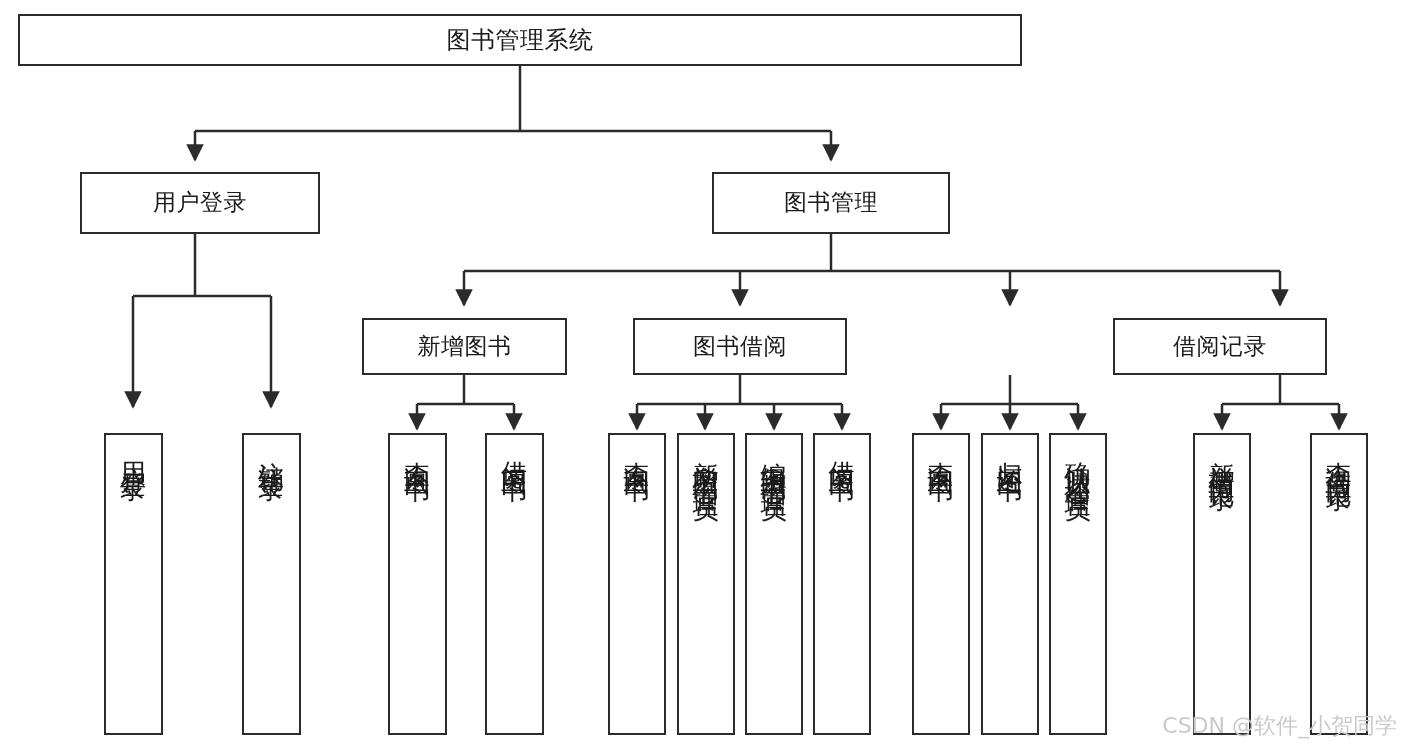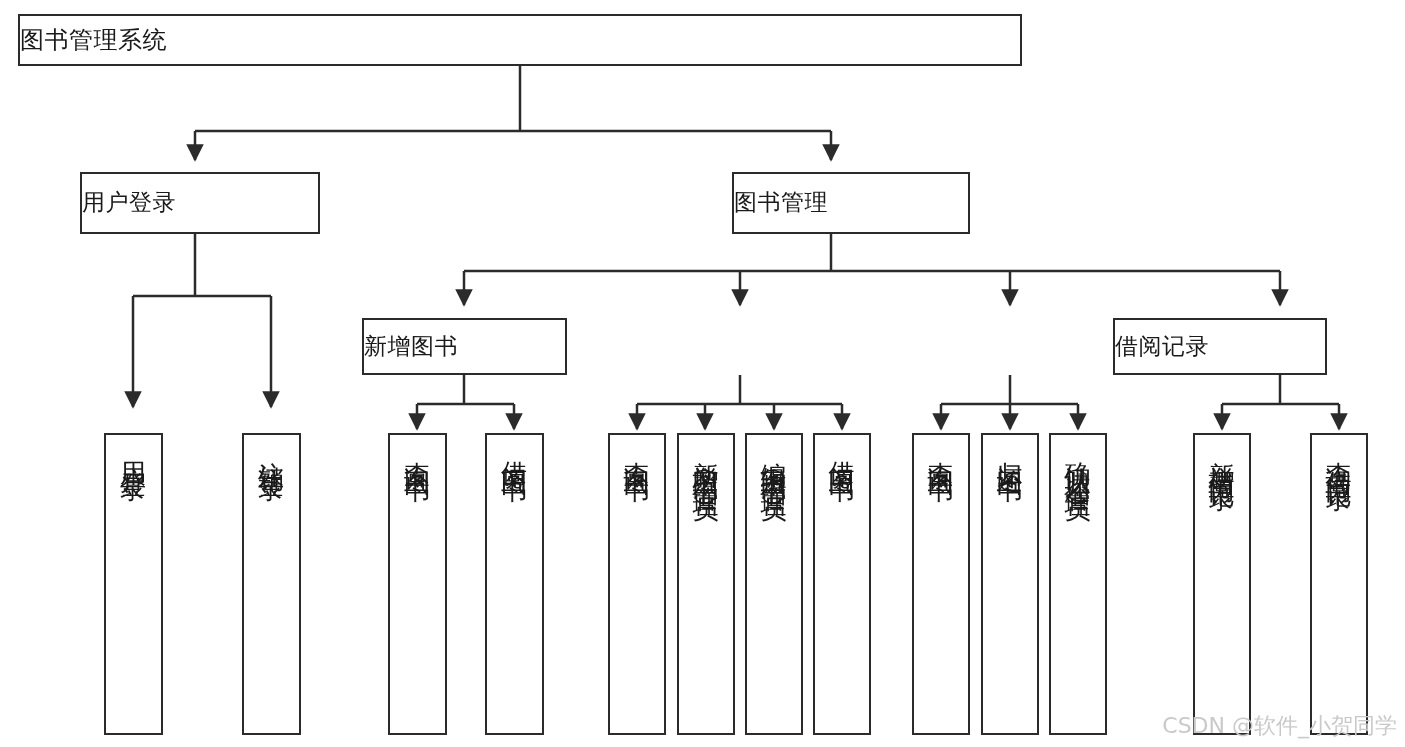--- a/index.html
+++ b/index.html
@@ -26,21 +26,21 @@
     height: 747px;
     pointer-events: none;
   }
   .node {
     position: absolute;
     box-sizing: border-box;
     background: #ffffff;
     border: 2.5px solid #2b2b2b;
     display: flex;
     align-items: center;
-    justify-content: flex-start;
+    justify-content: center;
     color: #1a1a1a;
     z-index: 2;
   }
   .node-label {
     display: block;
     text-align: center;
     line-height: 1.18;
     letter-spacing: 0.5px;
     color: #1a1a1a;
   }
@@ -136,28 +136,31 @@
   </svg>
 
   <div class="node horiz root" style="left:18px; top:14px; width:1004px; height:52px;">
     <span class="node-label">图书管理系统</span>
   </div>
 
   <div class="node horiz" style="left:80px; top:172px; width:240px; height:62px;">
     <span class="node-label">用户登录</span>
   </div>
 
-  <div class="node horiz" style="left:732px; top:172px; width:238px; height:62px;">
+  <div class="node horiz" style="left:712px; top:172px; width:238px; height:62px;">
     <span class="node-label">图书管理</span>
   </div>
 
   <div class="node horiz" style="left:362px; top:318px; width:205px; height:57px;">
     <span class="node-label">新增图书</span>
   </div>
 
+  <div class="node horiz" style="left:633px; top:318px; width:214px; height:57px;">
+    <span class="node-label">图书借阅</span>
+  </div>
 
 
   <div class="node horiz" style="left:1113px; top:318px; width:214px; height:57px;">
     <span class="node-label">借阅记录</span>
   </div>
 
   <div class="node vert" style="left:104px; top:433px; width:59px; height:302px;">
     <span class="node-label">用户登录</span>
   </div>
 

